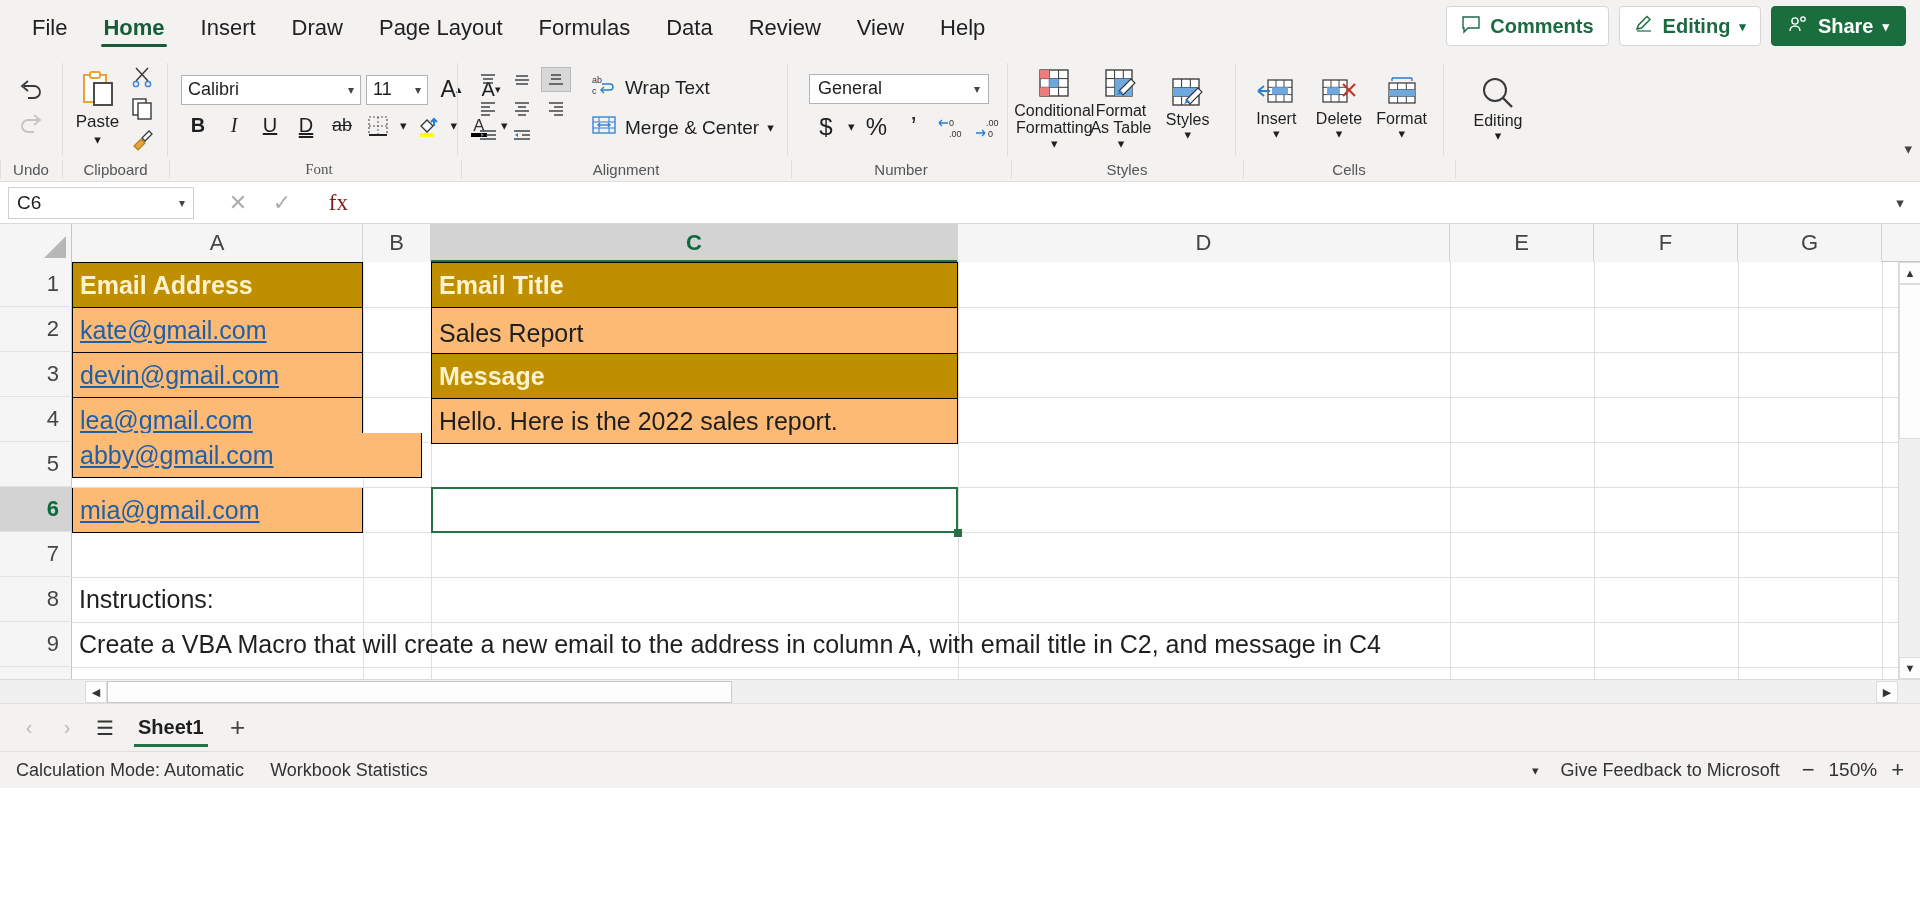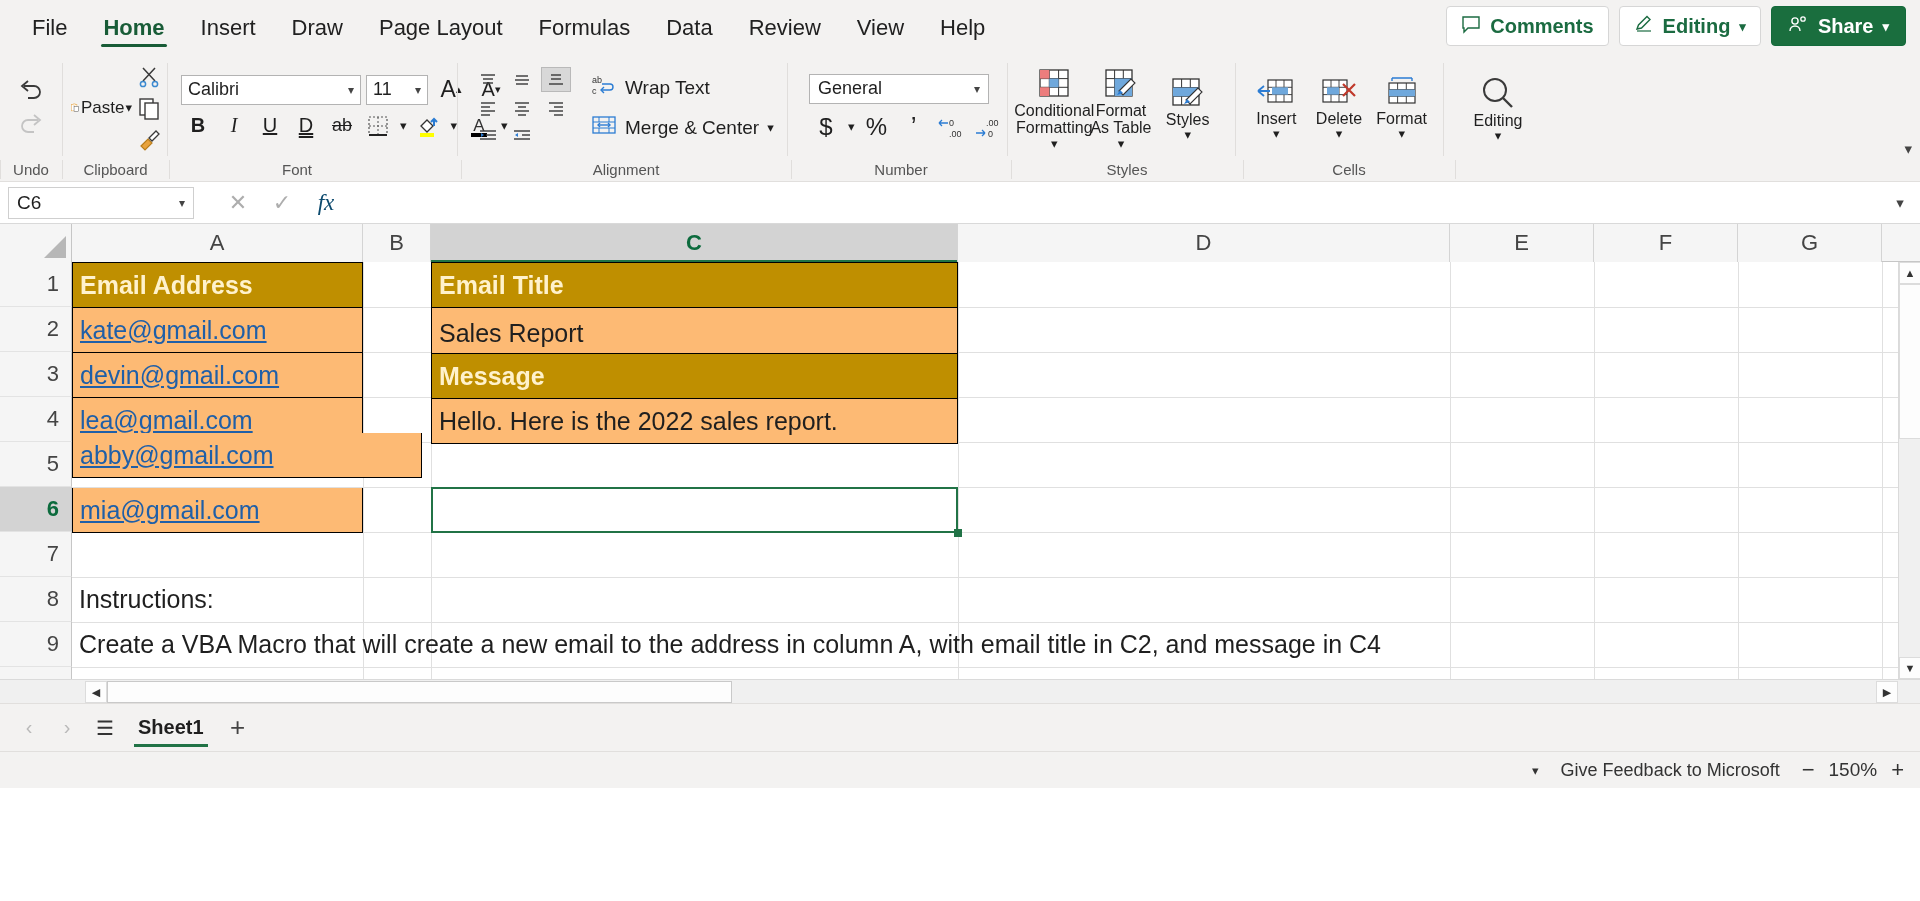--- a/index.html
+++ b/index.html
@@ -49,21 +49,21 @@
     content:""; position:absolute; left:0; top:8px; bottom:4px; width:1px; background:#e0dedc;
   }
   .grouplabels {
     height:22px; background:#f3f2f1; display:flex; position:relative;
     border-bottom:1px solid #e1dfdd;
   }
   .glabel { font-size:15px; color:#555; text-align:center; position:absolute; top:1px; }
   .gsep { position:absolute; top:0; bottom:2px; width:1px; background:#e0dedc; }
 
   .bigbtn {
-    display:flex; flex-direction:row; align-items:center; justify-content:center;
+    display:flex; flex-direction:column; align-items:center; justify-content:center;
     width:62px; font-size:17px; color:#1f1f1f; gap:1px;
   }
   .bigbtn .lbl { font-size:17px; }
   .smallicon { width:34px; height:30px; display:flex; align-items:center; justify-content:center; }
   .ic { display:inline-block; }
 
   .fontname {
     width:180px; height:30px; border:1px solid #b3b3b3; background:#fff;
     display:flex; align-items:center; padding:0 6px; font-size:18px;
   }
@@ -86,21 +86,21 @@
   
   .fbar { height:42px; background:#fff; display:flex; align-items:center;
           border-bottom:1px solid #d9d9d9; }
   .namebox {
     width:186px; height:32px; margin-left:8px; border:1px solid #cfcfcf;
     background:#fff; display:flex; align-items:center; padding:0 8px; font-size:19px;
   }
   .fxgroup { display:flex; align-items:center; gap:0; margin-left:22px; }
   .fxbtn { width:44px; height:32px; display:flex; align-items:center; justify-content:center;
            font-size:22px; color:#adadad; }
-  .fxbtn.fx { color:#0c4a6e; font-style:italic; font-family:"Liberation Serif", serif; font-size:23px; }
+  .fxbtn.fx { color:#7f1d1d; font-family:"Liberation Serif", serif; font-size:23px;justify-content:flex-end; }
   .finput { flex:1; height:32px; margin-left:10px; font-size:19px; display:flex; align-items:center; }
   .fcollapse { width:40px; display:flex; align-items:center; justify-content:center; font-size:15px; color:#444; }
 
   
   .gridwrap { position:relative; height:455px; background:#fff; overflow:hidden; }
   .colhead { position:absolute; left:0; top:0; right:0; height:38px; background:#f5f5f5;
              border-bottom:1px solid #c6c6c6; }
   .colcell {
     position:absolute; top:0; height:38px; background:#f5f5f5;
     display:flex; align-items:center; justify-content:center;
@@ -527,21 +527,21 @@
 
   <div style="position:absolute; right:8px; bottom:2px; font-size:15px; color:#444;">▾</div>
 </div>
 
 <div class="grouplabels">
   <div class="gsep" style="left:0px;"></div>
   <div class="glabel" style="left:0px; width:62px;">Undo</div>
   <div class="gsep" style="left:62px;"></div>
   <div class="glabel" style="left:62px; width:107px;">Clipboard</div>
   <div class="gsep" style="left:169px;"></div>
-  <div class="glabel" style="left:151px; width:292px;">Font</div>
+  <div class="glabel" style="left:173px; width:292px;font-family:Liberation Serif, serif;">Font</div>
   <div class="gsep" style="left:461px;"></div>
   <div class="glabel" style="left:461px; width:330px;">Alignment</div>
   <div class="gsep" style="left:791px;"></div>
   <div class="glabel" style="left:791px; width:220px;">Number</div>
   <div class="gsep" style="left:1011px;"></div>
   <div class="glabel" style="left:1011px; width:232px;">Styles</div>
   <div class="gsep" style="left:1243px;"></div>
   <div class="glabel" style="left:1243px; width:212px;">Cells</div>
   <div class="gsep" style="left:1455px;"></div>
 </div>
@@ -702,20 +702,24 @@
   <div class="navbtn act">☰</div>
   <div class="sheettab active">
       <span>Sheet1</span>
     </div>
   <div class="addsheet">
       <span>+</span>
     </div>
 </div>
 
 <div class="status">
+  <div class="left">
+    <span>Calculation Mode: Automatic</span>
+    <span>Workbook Statistics</span>
+  </div>
   <div class="right">
     <span class="chev">▾</span>
     <span>Give Feedback to Microsoft</span>
     <span class="zoomctl">
       <span class="zbtn">−</span>
       <span>150%</span>
       <span class="zbtn">+</span>
     </span>
   </div>
 </div>

